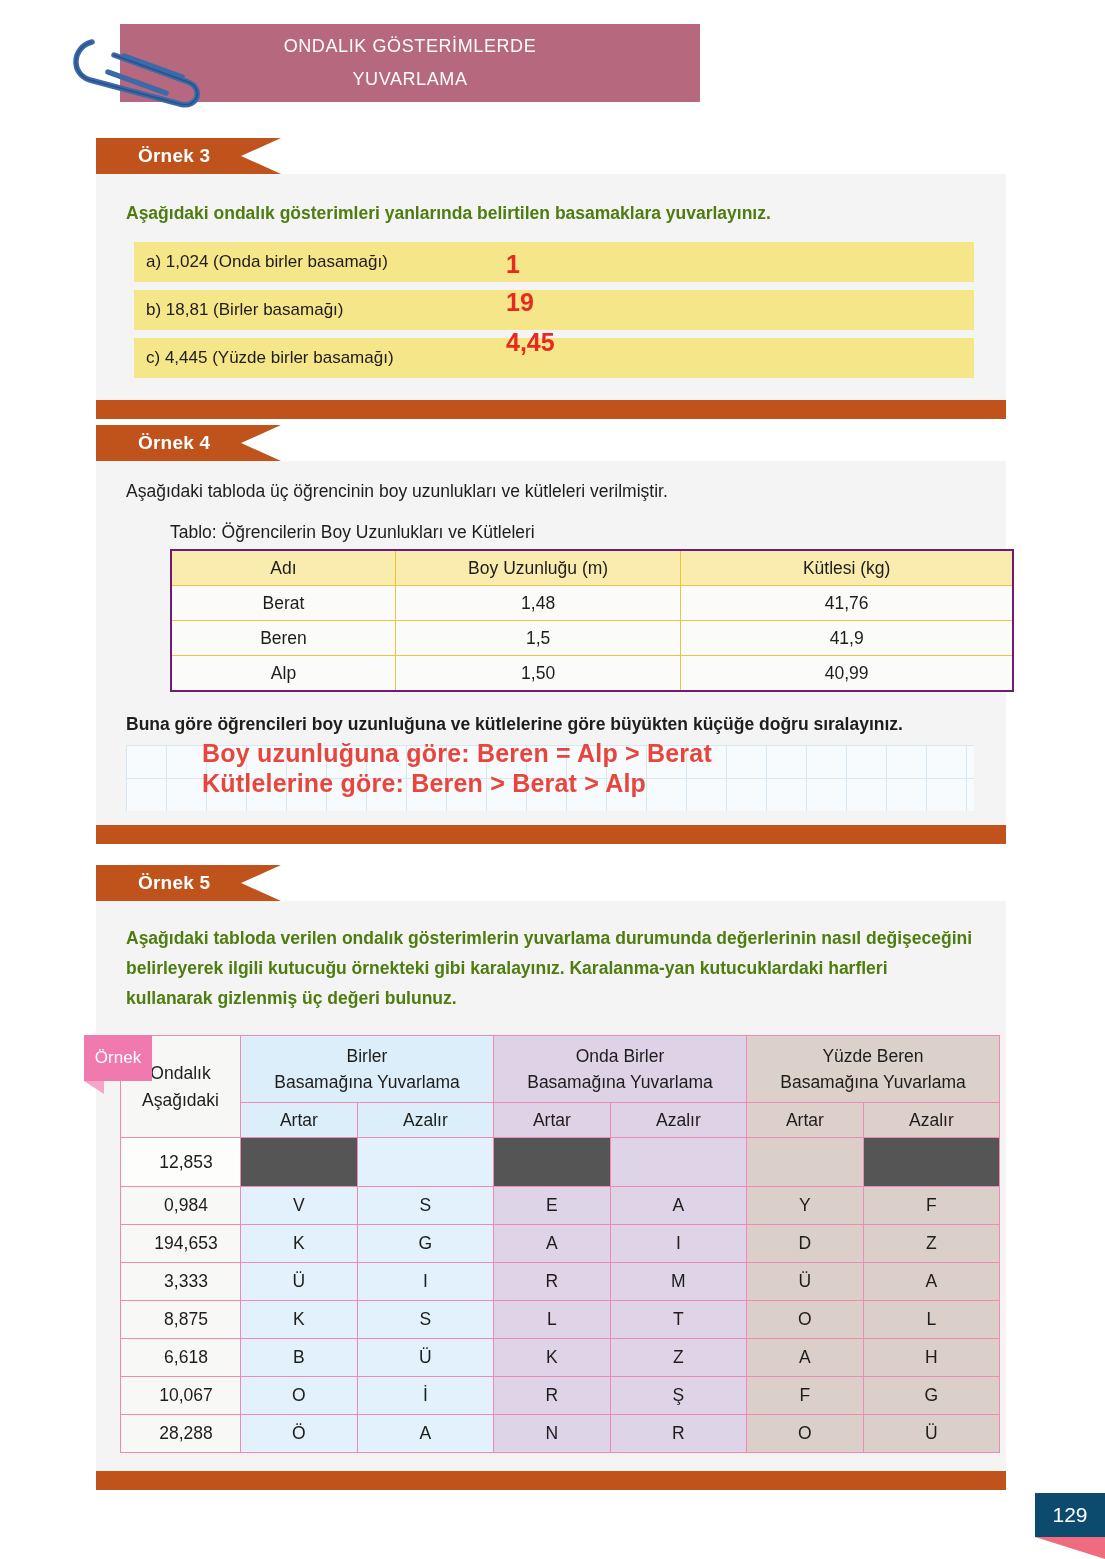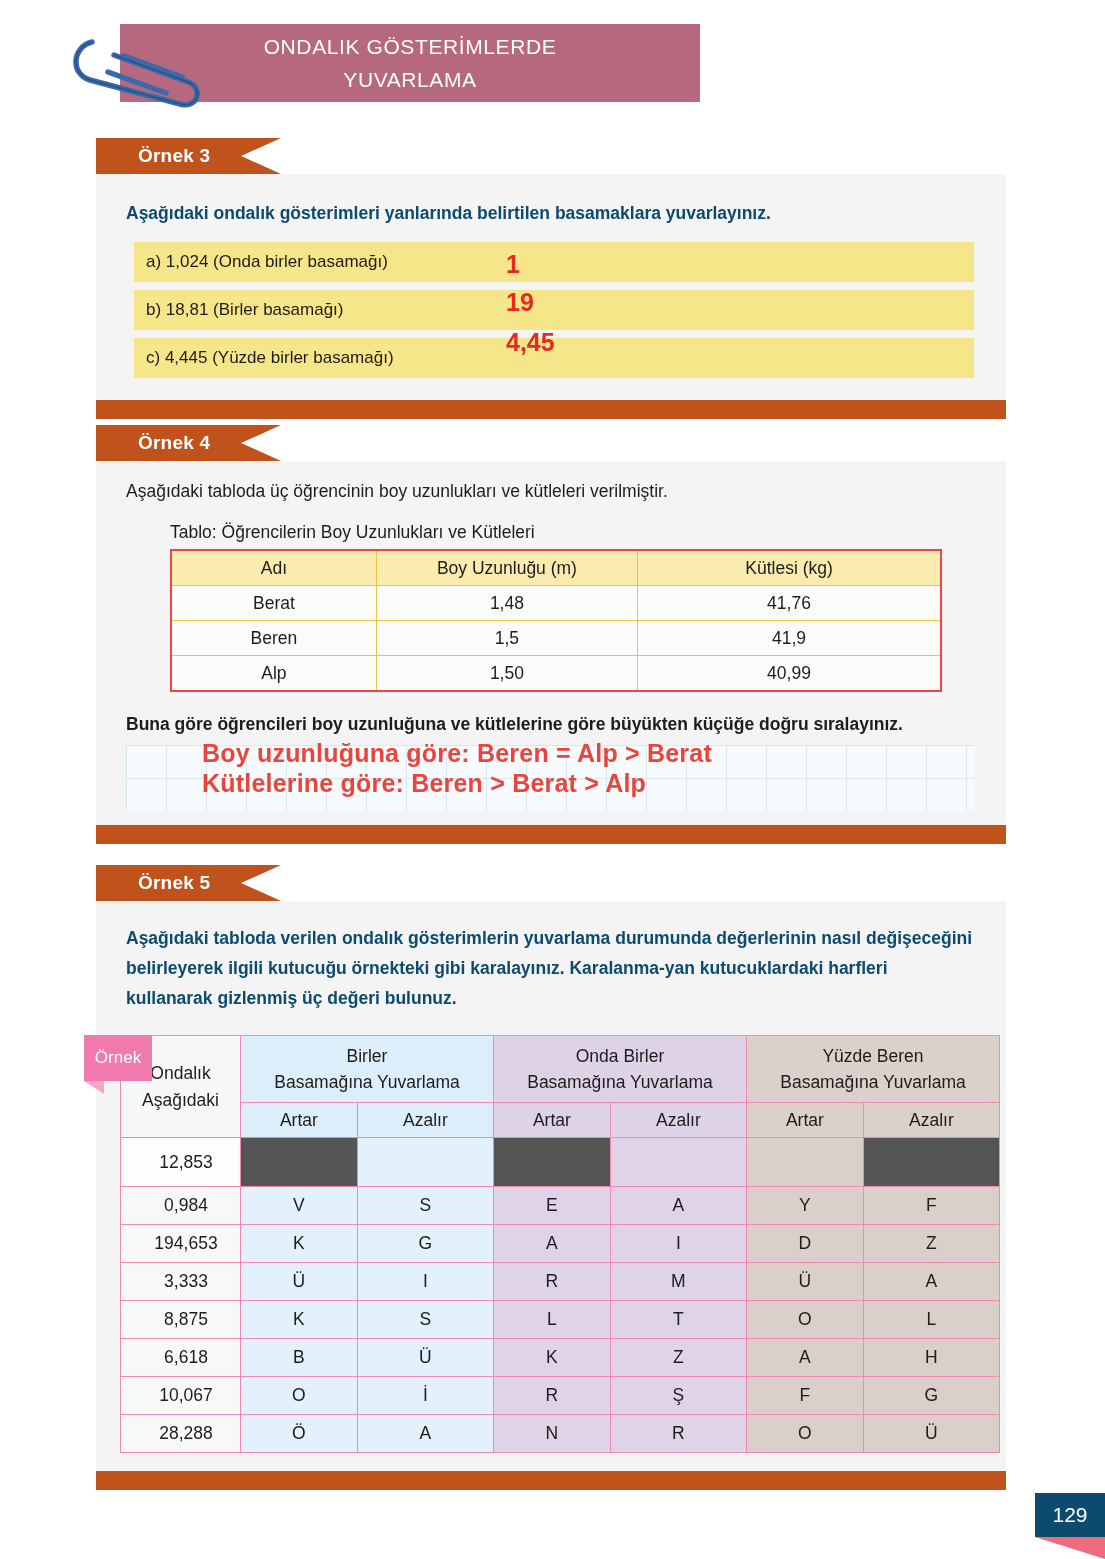--- a/index.html
+++ b/index.html
@@ -13,21 +13,21 @@
 
   
   .banner{
     position:absolute;left:120px;top:24px;width:580px;height:78px;
     background:#b5687e;
     clip-path:polygon(0 0,100% 0,103% 100%,0 100%);
     color:#ffffff;
   }
   .banner-text{
     position:absolute;left:0;right:0;top:6px;
-    text-align:center;font-size:21px;letter-spacing:.6px;line-height:33px;
+    text-align:center;font-size:18px;letter-spacing:.6px;line-height:33px;
     font-weight:400;color:#ffffff;
   }
   .banner-text span{display:block;}
   .banner-l2{padding-left:0px;}
 
   .clip{position:absolute;left:62px;top:22px;width:150px;height:90px;}
 
   
   .ex-block{position:absolute;left:96px;width:910px;}
   .ex-tab{
@@ -47,21 +47,21 @@
   .fold{
     position:absolute;left:0px;top:36px;width:28px;height:26px;background:#7e3711;
     clip-path:polygon(0 0,100% 0,0 100%);
   }
   .ex-body{
     position:relative;background:#f4f4f4;width:910px;
   }
   .ex-bottombar{height:19px;background:#c0531c;width:910px;}
 
   .q-text{
-    font-size:17.5px;font-weight:bold;line-height:30px;color:#0c4a6e;
+    font-size:17.5px;font-weight:bold;line-height:30px;color:#4d7c0f;
     padding:0;
   }
 
   
   #ex3{top:138px;}
   #ex3 .ex-body{padding:24px 0 22px 0;}
   #ex3 .q-text{margin:0 0 14px 30px;}
   .yellow-row{
     position:relative;background:#f6e68a;height:40px;margin:0 32px 8px 38px;
     display:flex;align-items:center;
@@ -74,22 +74,22 @@
   #a3a .yr-ans{left:372px;top:8px;}
   #a3b .yr-ans{left:372px;top:-2px;}
   #a3c .yr-ans{left:372px;top:-10px;}
 
   
   #ex4{top:425px;}
   #ex4 .ex-body{padding:20px 0 14px 0;}
   .p-intro{font-size:17.5px;margin:0 0 20px 30px;color:#1d1d1b;}
   .tbl-cap{font-size:17.5px;margin:0 0 6px 74px;color:#1d1d1b;}
   table.students{
-    border-collapse:collapse;margin-left:74px;width:772px;
-    border:2px solid #ef4444;
+    border-collapse:collapse;margin-left:74px;width:844px;
+    border:2px solid #701a75;
   }
   table.students th,table.students td{
     border:1.6px solid #e8c53d;text-align:center;font-size:17.5px;font-weight:normal;
     height:32px;color:#1d1d1b;
   }
   table.students thead th{background:#faecae;}
   table.students tbody td{background:#fbfbfa;}
   table.students .c-name{width:205px;}
   table.students .c-boy{width:262px;}
   table.students .c-kutle{width:305px;}

